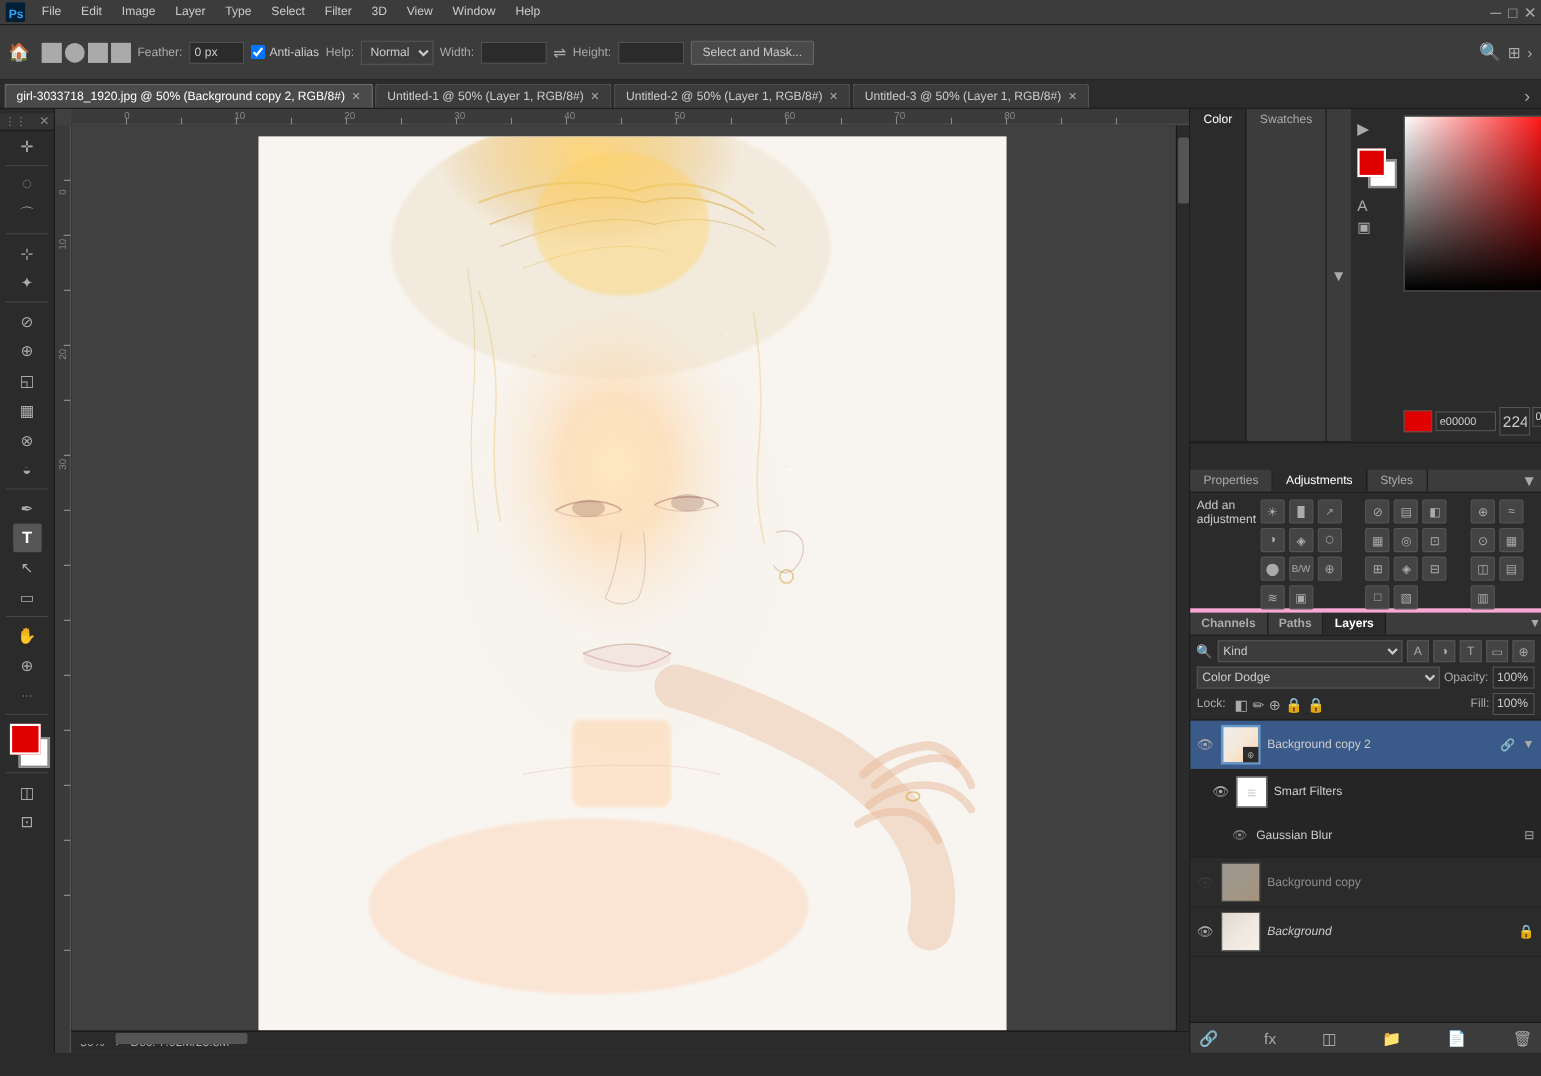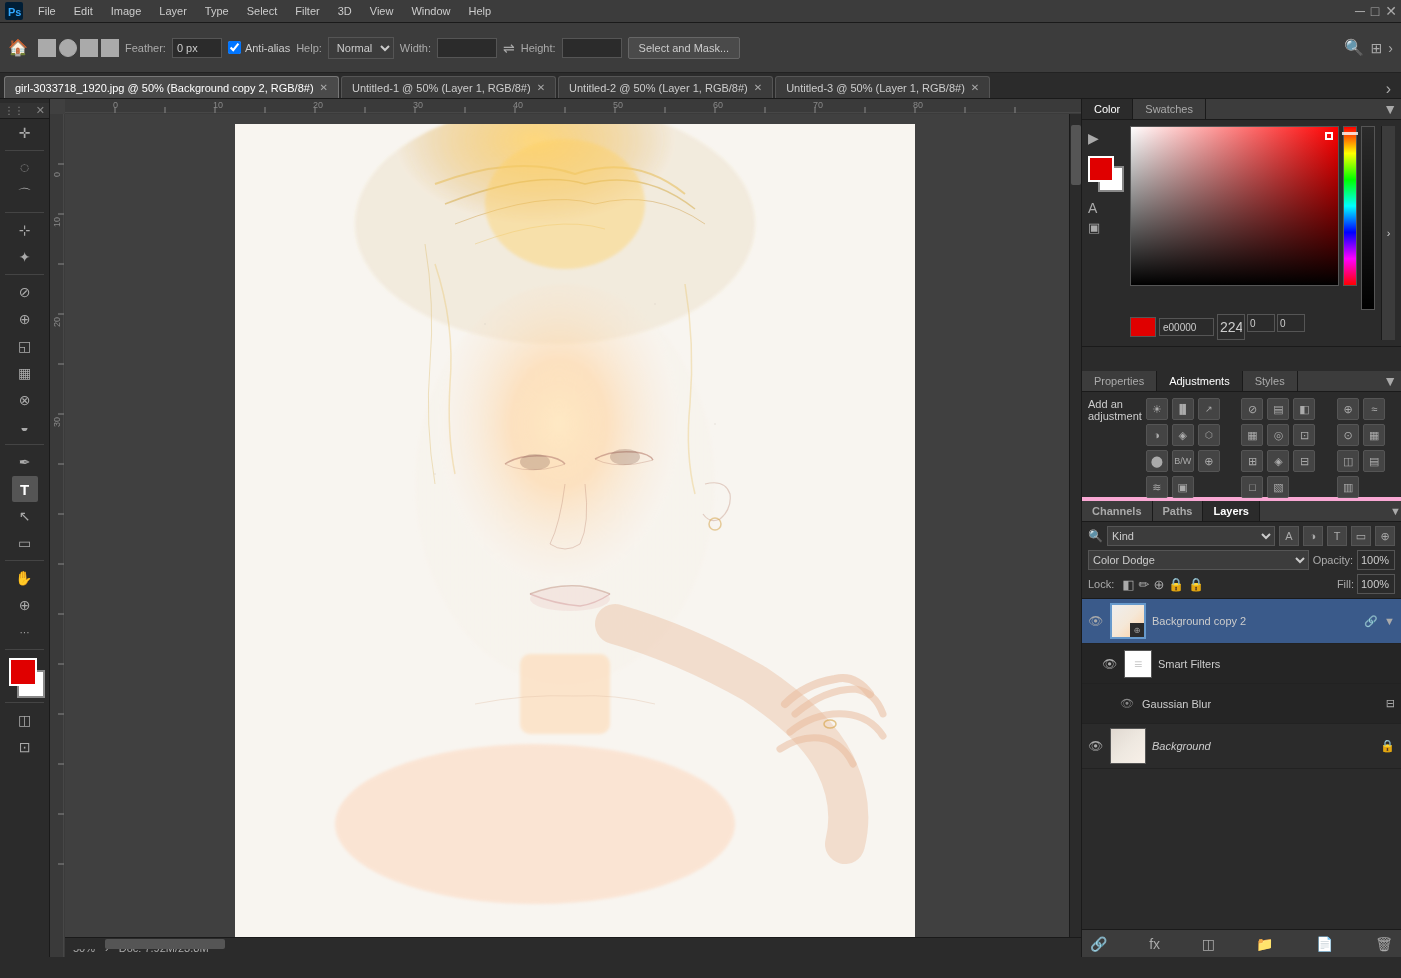--- a/index.html
+++ b/index.html
@@ -42,21 +42,21 @@
     #ruler-left { position: absolute; top: 15px; left: 0; width: 15px; bottom: 0; background: #3a3a3a; border-right: 1px solid #222; }
     #canvas-bg { position: absolute; top: 15px; left: 15px; right: 0; bottom: 20px; background: #404040; overflow: hidden; }
     .canvas-image-area { position: absolute; top: 10px; left: 170px; width: 680px; height: 830px; background: #f0ece8; overflow: hidden; display: flex; align-items: center; justify-content: center; }
     
     #statusbar { position: absolute; bottom: 0; left: 15px; right: 0; height: 20px; background: #2b2b2b; border-top: 1px solid #1a1a1a; display: flex; align-items: center; padding: 0 8px; gap: 10px; font-size: 11px; color: #aaa; }
 
     
     #right-panel { width: 320px; background: #2b2b2b; border-left: 1px solid #1a1a1a; display: flex; flex-direction: column; }
     
     
-    #color-area { height: 248px; border-bottom: 1px solid #1a1a1a; display: flex; flex-direction: column; }
+    #color-area { height: 304px; border-bottom: 1px solid #1a1a1a; display: flex; flex-direction: row; }
     #color-tabs { display: flex; background: #3c3c3c; border-bottom: 1px solid #1a1a1a; }
     .panel-tab { padding: 4px 12px; color: #aaa; cursor: pointer; font-size: 11px; border-right: 1px solid #1a1a1a; }
     .panel-tab.active { background: #2b2b2b; color: #fff; }
     #color-content { flex: 1; display: flex; padding: 6px; gap: 6px; }
     .color-gradient-box { flex: 1; height: 160px; position: relative; background: linear-gradient(to right, #fff, #ff0000); cursor: crosshair; border: 1px solid #555; }
     .color-gradient-white-overlay { position: absolute; top: 0; left: 0; width: 100%; height: 100%; background: linear-gradient(to bottom, rgba(255,255,255,0) 0%, #000 100%); }
     .hue-slider { width: 14px; height: 160px; background: linear-gradient(to bottom, #ff0000, #ffff00, #00ff00, #00ffff, #0000ff, #ff00ff, #ff0000); border: 1px solid #555; cursor: pointer; position: relative; }
     .hue-cursor { position: absolute; left: -2px; right: -2px; top: 5px; height: 3px; background: rgba(255,255,255,0.8); }
     .color-icons-col { display: flex; flex-direction: column; gap: 4px; padding-top: 4px; }
     #color-expand { width: 14px; background: #3c3c3c; cursor: pointer; display: flex; align-items: center; justify-content: center; border-left: 1px solid #1a1a1a; }
@@ -543,20 +543,27 @@
         </div>
 
         <div class="layer-item sub-layer layer-indent" style="padding-left:38px;">
           <span class="layer-eye" style="font-size:11px;color:#888;">👁</span>
           <div class="layer-info">
             <div class="layer-name">Gaussian Blur</div>
           </div>
           <span style="color:#aaa;font-size:11px;cursor:pointer;">⊟</span>
         </div>
 
+        <div class="layer-item dimmed">
+          <span class="layer-eye" style="color:#444;">👁</span>
+          <div class="layer-thumb" style="background:linear-gradient(135deg,#e8e0d8 0%,#f0e0c8 50%,#f8d8b0 100%);"></div>
+          <div class="layer-info">
+            <div class="layer-name">Background copy</div>
+          </div>
+        </div>
 
         <div class="layer-item">
           <span class="layer-eye">👁</span>
           <div class="layer-thumb" style="background:linear-gradient(135deg,#e0d8d0 0%,#eee8e0 50%,#f8f0e8 100%);"></div>
           <div class="layer-info">
             <div class="layer-name" style="font-style:italic;">Background</div>
           </div>
           <span style="color:#aaa;font-size:12px;">🔒</span>
         </div>
       </div>

